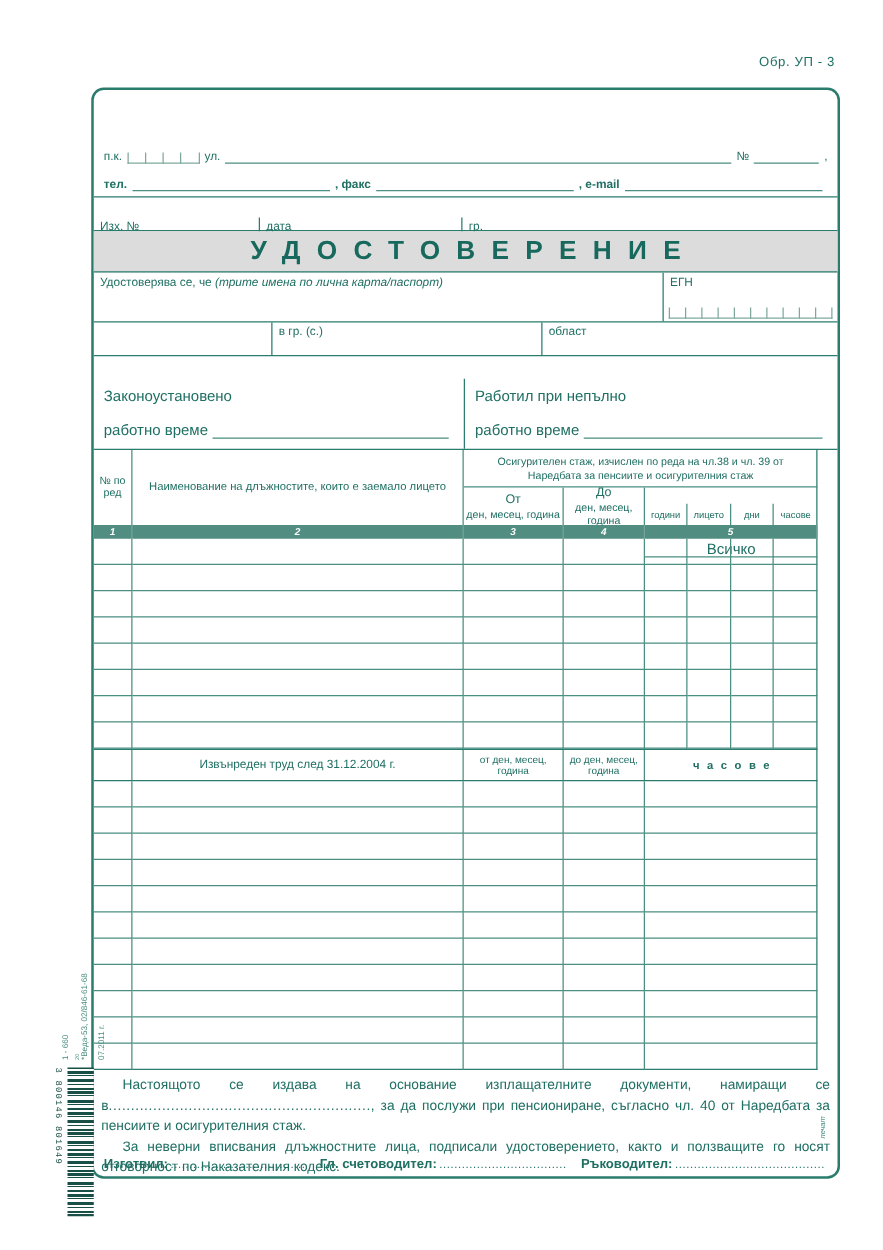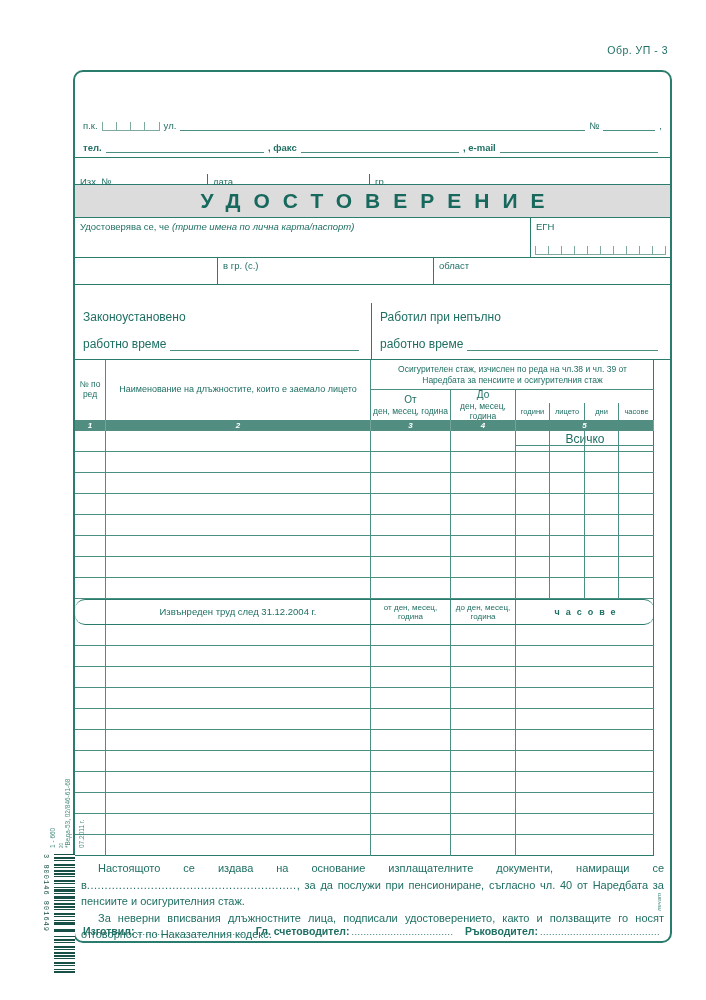--- a/index.html
+++ b/index.html
@@ -103,21 +103,21 @@
            display:grid;grid-template-columns:31px 265px 80px 65px 138px;}
   .numband div{display:flex;align-items:center;justify-content:center;color:#ffffff;
                font-size:8px;font-weight:bold;font-style:italic;border-right:1px solid #ffffff33;}
 
   .grid-upper{position:absolute;left:0;top:71px;width:579px;display:grid;
               grid-template-columns:31px 265px 80px 65px 34px 35px 34px 35px;grid-auto-rows:21px;}
   .grid-upper .bcell{border-right:1px solid var(--line);border-bottom:1px solid var(--line);}
   .grid-upper .bcell:nth-child(8n){border-right:none;}
 
   .xband{position:absolute;left:0;top:239px;width:579px;height:26px;border-top:1.5px solid var(--dark);
-         border-bottom:1.5px solid var(--dark);display:grid;grid-template-columns:31px 265px 80px 65px 138px;border-radius:10px;}
+         border-bottom:1.5px solid var(--dark);display:grid;grid-template-columns:31px 265px 80px 65px 138px;}
   .xband > div{display:flex;align-items:center;justify-content:center;text-align:center;
                border-right:1px solid var(--line);line-height:1.15;}
   .xband > div:last-child{border-right:none;}
   .x-desc{font-size:9.5px;}
   .x-sub{font-size:8px;}
   .x-hours{font-size:9px;font-weight:bold;letter-spacing:6px;padding-left:6px;}
 
   .grid-lower{position:absolute;left:0;top:265px;width:579px;display:grid;
               grid-template-columns:31px 265px 80px 65px 138px;grid-auto-rows:21px;}
   .grid-lower .bcell{border-right:1px solid var(--line);border-bottom:1px solid var(--line);}

